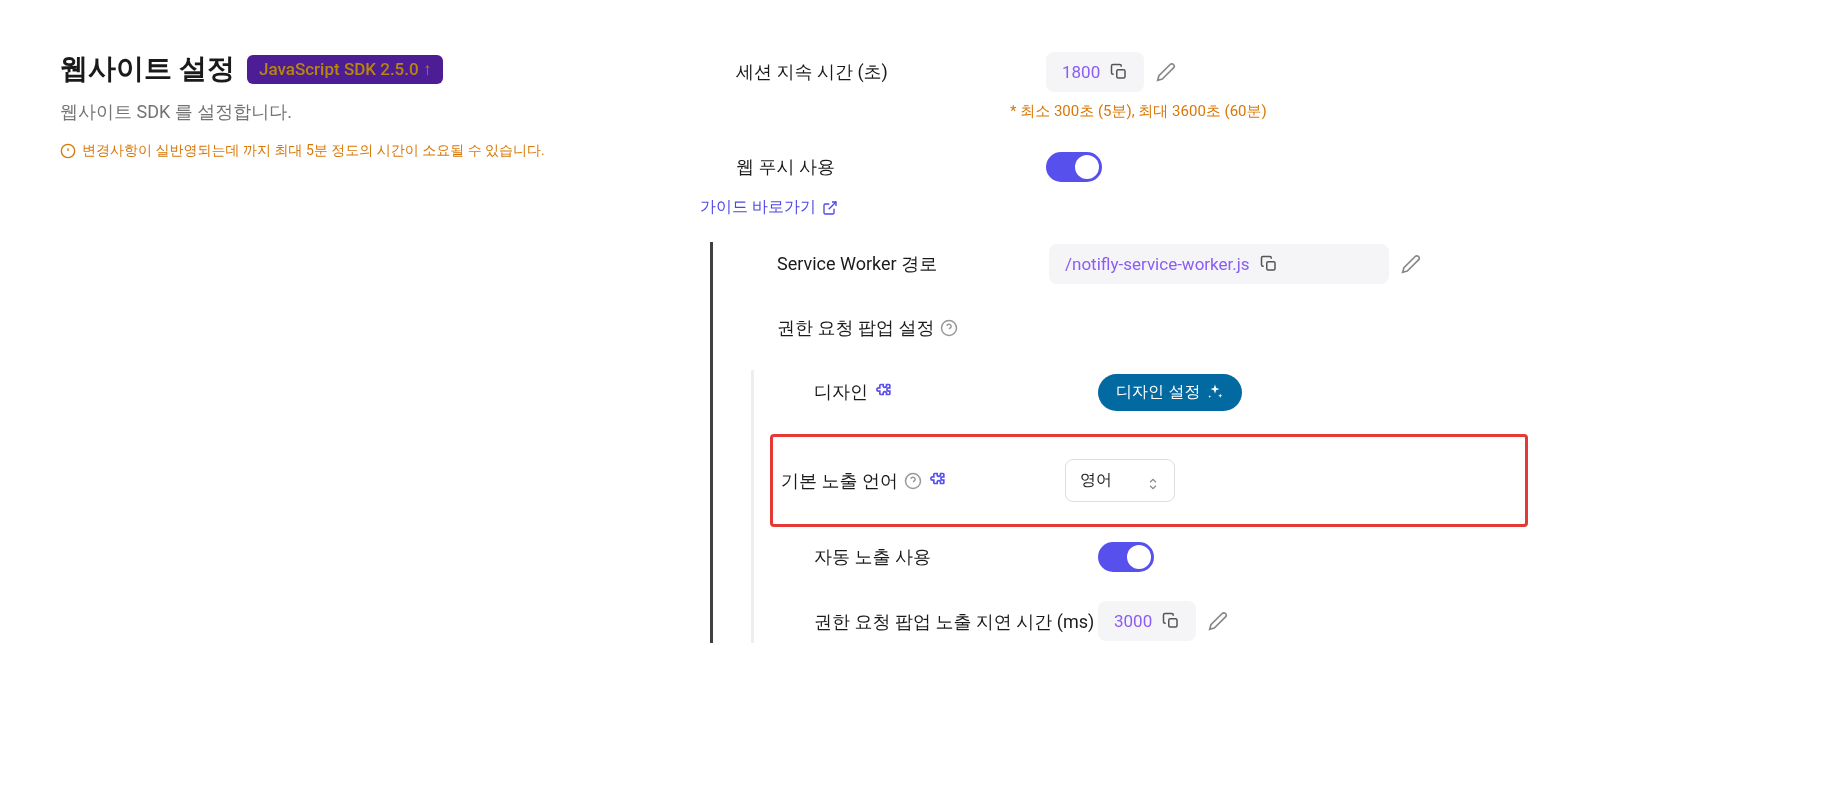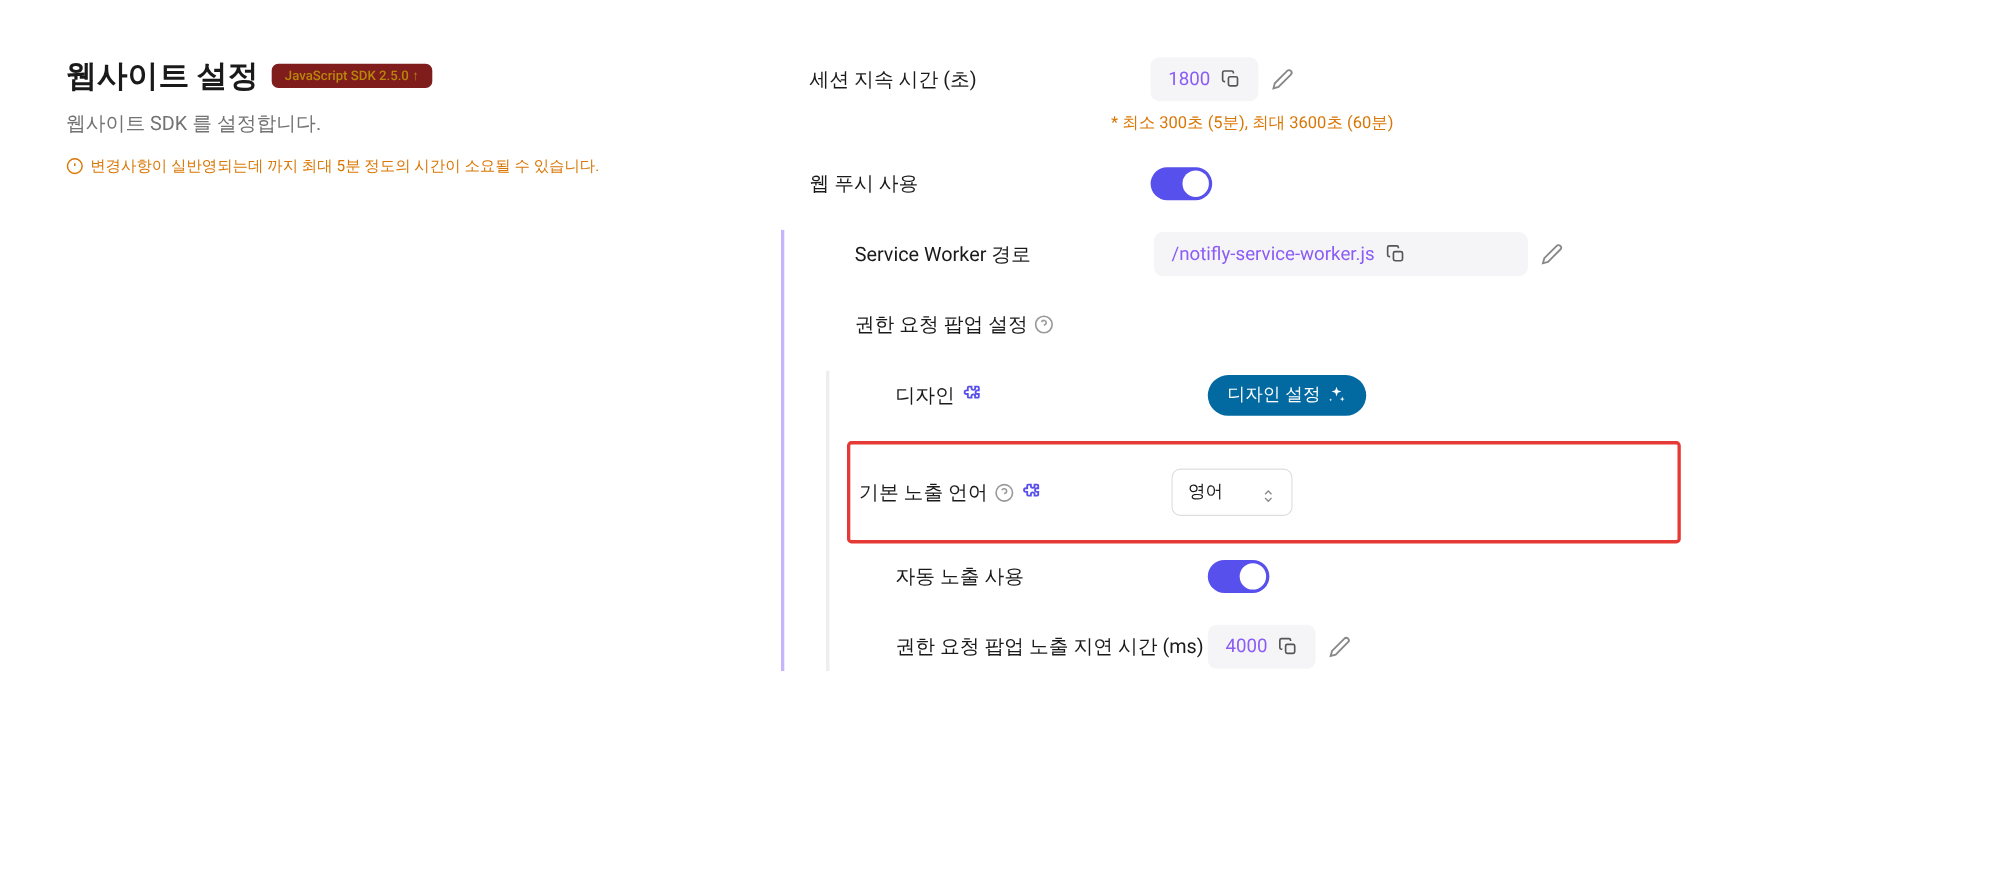--- a/index.html
+++ b/index.html
@@ -30,25 +30,25 @@
       align-items: center;
       gap: 12px;
       margin-bottom: 12px;
     }
     .page-title {
       font-size: 28px;
       font-weight: 700;
       color: #1a1a1a;
     }
     .sdk-badge {
-      background: #7f1d1d;
+      background: #4c1d95;
       color: #b8860b;
       padding: 4px 12px;
       border-radius: 6px;
-      font-size: 12px;
+      font-size: 17px;
       font-weight: 500;
       display: inline-flex;
       align-items: center;
       gap: 4px;
     }
     .page-subtitle {
       font-size: 18px;
       color: #737373;
       margin-bottom: 18px;
     }
@@ -142,21 +142,21 @@
       content: "";
       position: absolute;
       width: 24px;
       height: 24px;
       background: #fff;
       border-radius: 50%;
       top: 3px;
       right: 3px;
     }
     .indented-section {
-      border-left: 3px solid #c4b5fd;
+      border-left: 3px solid #404040;
       padding-left: 28px;
       margin-left: 10px;
       margin-bottom: 20px;
     }
     .indented-section .setting-label {
       flex: 0 0 272px;
     }
     .double-indented {
       border-left: 3px solid #eee;
       padding-left: 24px;
@@ -264,20 +264,28 @@
       </div>
     </div>
     <div class="hint-text">* 최소 300초 (5분), 최대 3600초 (60분)</div>
 
     <div class="setting-row">
       <div class="setting-label">웹 푸시 사용</div>
       <div class="setting-control">
         <div class="toggle"></div>
       </div>
     </div>
+    <a class="guide-link">
+      <span>가이드 바로가기</span>
+      <svg class="external-icon" viewBox="0 0 24 24" fill="none" stroke="currentColor" stroke-width="2">
+        <path d="M18 13v6a2 2 0 01-2 2H5a2 2 0 01-2-2V8a2 2 0 012-2h6"></path>
+        <polyline points="15 3 21 3 21 9"></polyline>
+        <line x1="10" y1="14" x2="21" y2="3"></line>
+      </svg>
+    </a>
 
     <div class="indented-section">
 
       <div class="setting-row">
         <div class="setting-label">Service Worker 경로</div>
         <div class="setting-control">
           <div class="value-box wide">
             <span>/notifly-service-worker.js</span>
             <svg class="copy-icon" viewBox="0 0 24 24" fill="none" stroke="currentColor" stroke-width="2">
               <rect x="9" y="9" width="11" height="11" rx="2"></rect>
@@ -347,21 +355,21 @@
           <div class="setting-label">자동 노출 사용</div>
           <div class="setting-control">
             <div class="toggle"></div>
           </div>
         </div>
 
         <div class="setting-row">
           <div class="setting-label multiline-label">권한 요청 팝업 노출 지연 시간 (ms)</div>
           <div class="setting-control">
             <div class="value-box">
-              <span>4000</span>
+              <span>3000</span>
               <svg class="copy-icon" viewBox="0 0 24 24" fill="none" stroke="currentColor" stroke-width="2">
                 <rect x="9" y="9" width="11" height="11" rx="2"></rect>
                 <path d="M5 15H4a2 2 0 01-2-2V4a2 2 0 012-2h9a2 2 0 012 2v1"></path>
               </svg>
             </div>
             <svg class="edit-icon" viewBox="0 0 24 24" fill="none" stroke="currentColor" stroke-width="2">
               <path d="M17 3a2.8 2.8 0 114 4L7.5 20.5 2 22l1.5-5.5L17 3z"></path>
             </svg>
           </div>
         </div>

